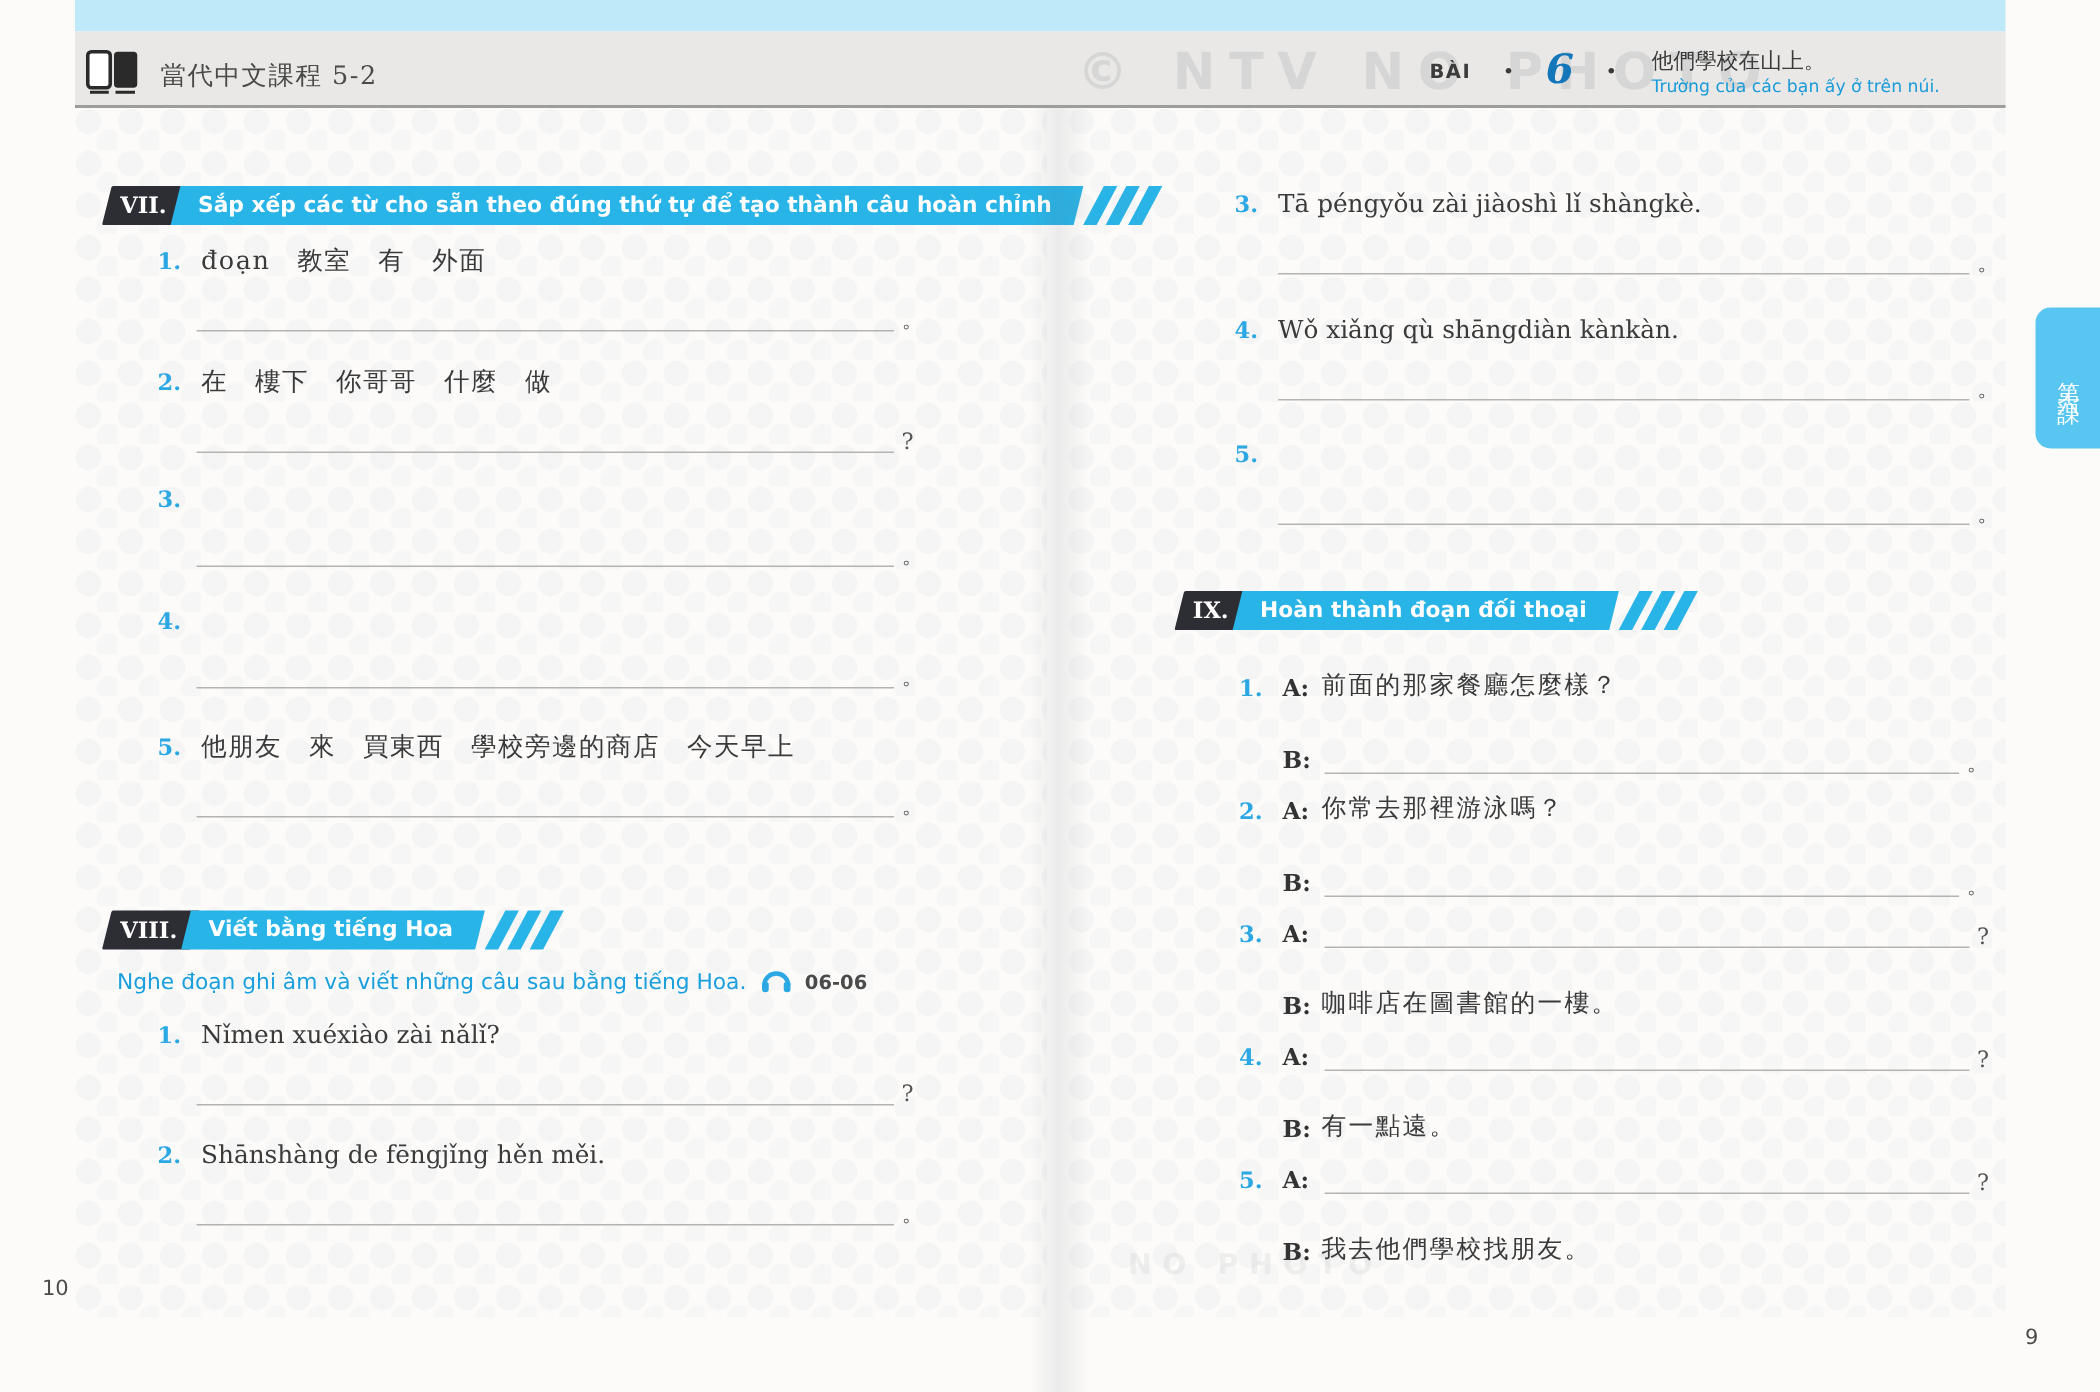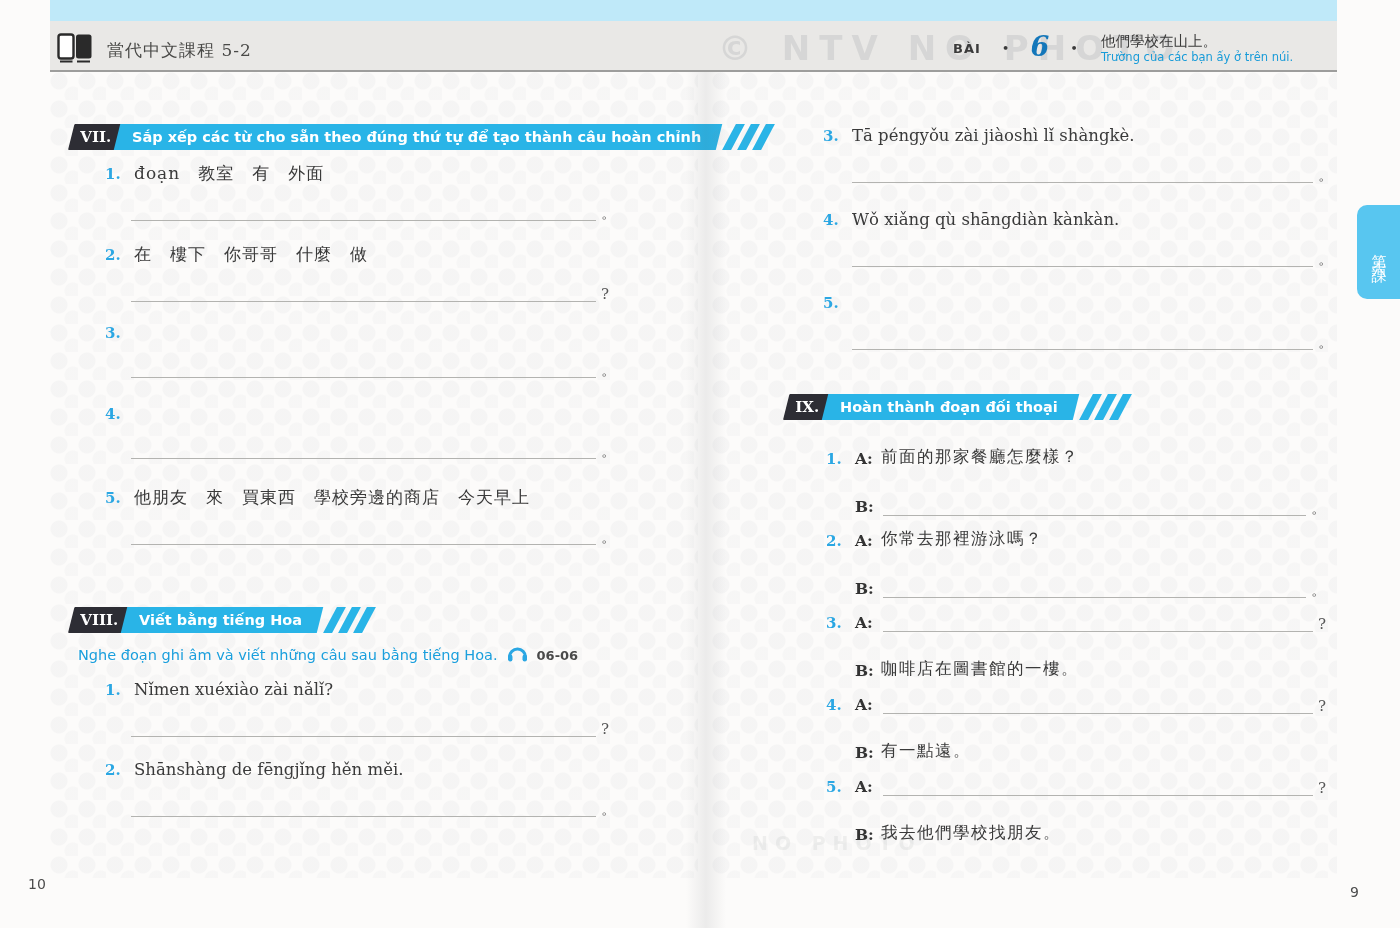--- a/index.html
+++ b/index.html
@@ -257,21 +257,21 @@
         <span class="inum">2.</span>
         <span class="pinyin">Shānshàng de fēngjǐng hěn měi.</span>
       </div>
       <div class="item-blank">
         <span class="line w-left"></span>
         <span class="punct">。</span>
       </div>
     </div>
   </div>
 
-  <div class="page-num page-num-left" style="left:-22px; top:804px;">10</div>
+  <div class="page-num page-num-left" style="left:-22px; top:779px;">10</div>
 </div>
 
 <div class="page page-right">
 
   <div class="items" style="left:111px; top:54px; width:510px;">
     <div class="itemR">
       <div class="item-head">
         <span class="inum">3.</span>
         <span class="pinyin">Tā péngyǒu zài jiàoshì lǐ shàngkè.</span>
       </div>

